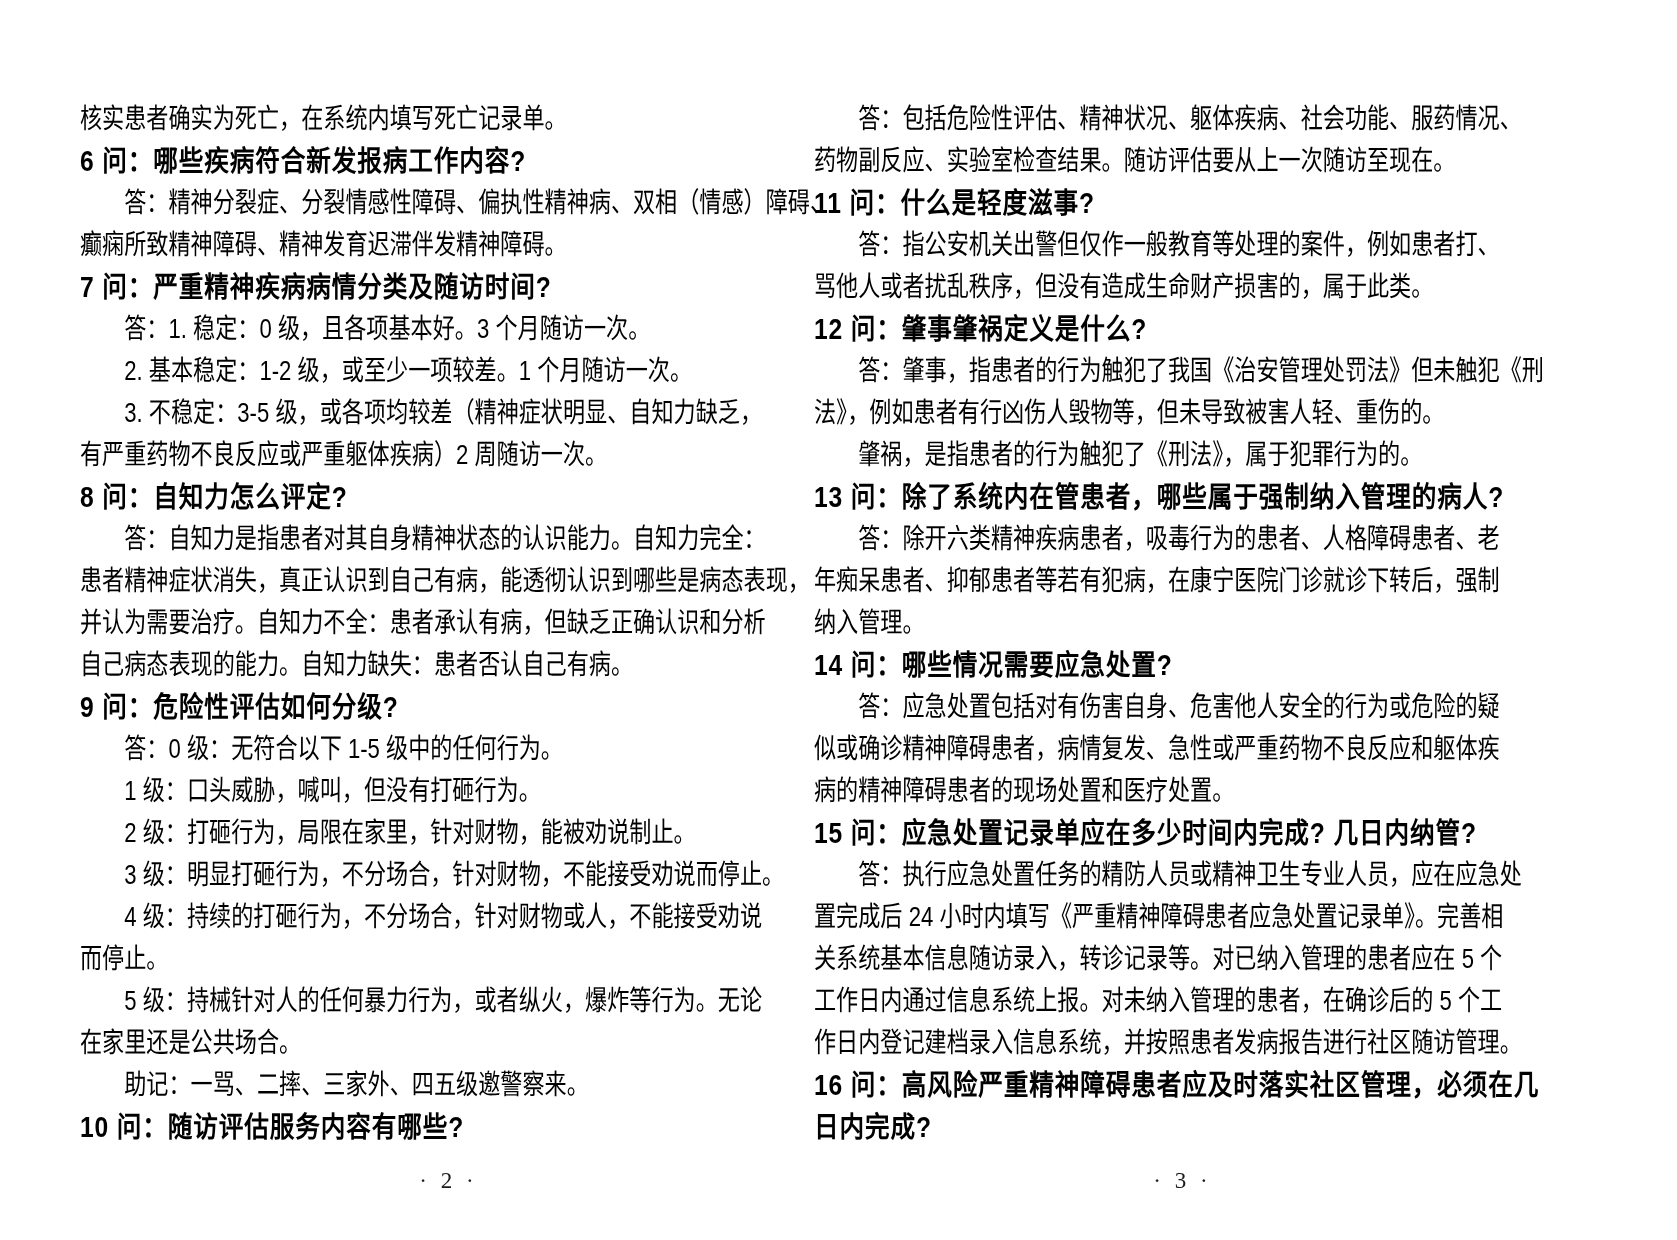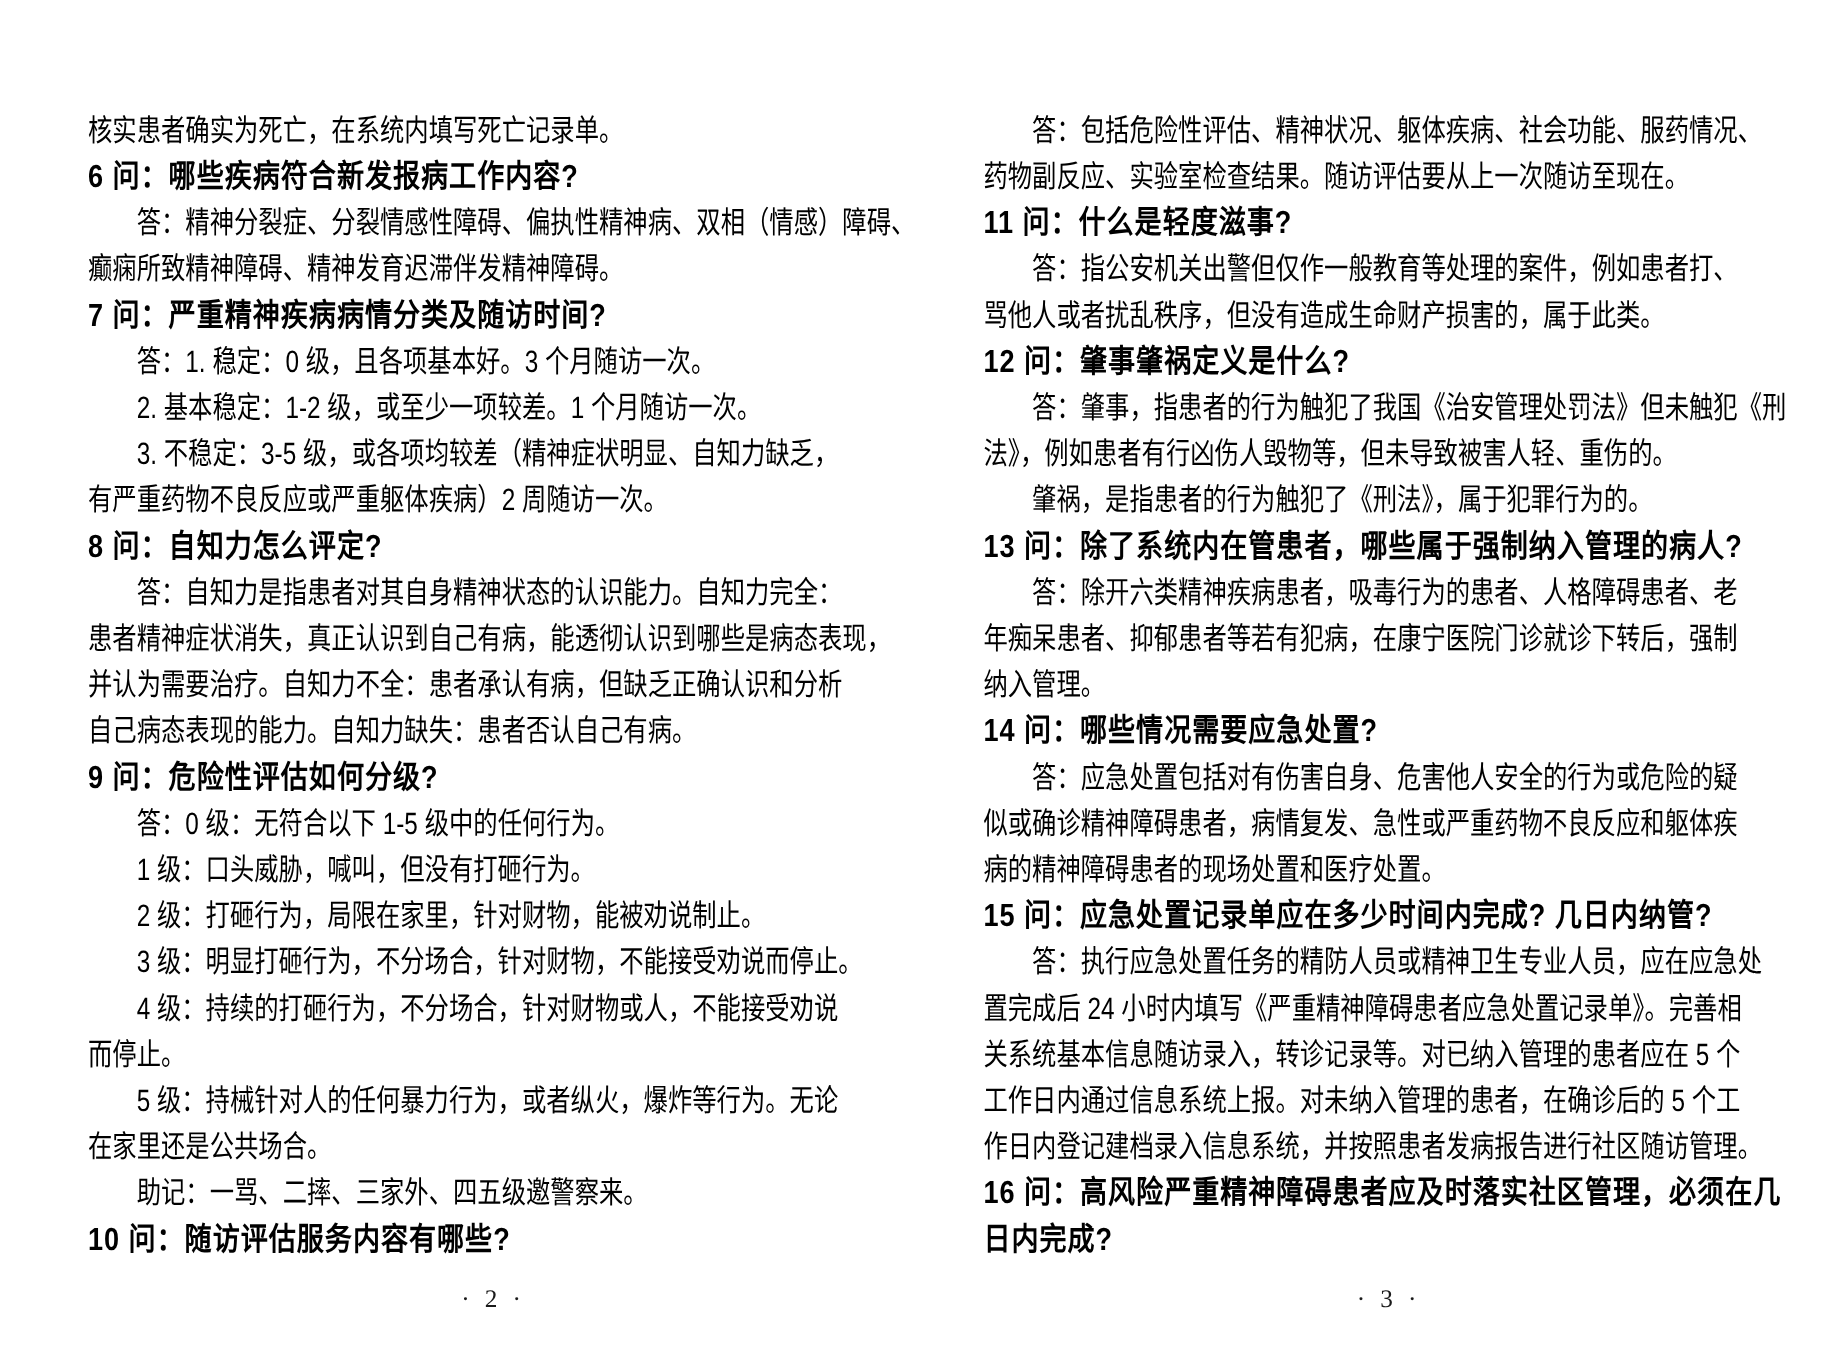--- a/index.html
+++ b/index.html
@@ -19,21 +19,21 @@
     position: absolute;
     inset: 0;
   }
   .page {
     position: absolute;
     top: 0;
     height: 1107px;
     width: 737px;
   }
   .page-left  { left: 80px;  }
-  .page-right { left: 894px; }
+  .page-right { left: 814px; }
   .lines {
     position: absolute;
     top: 98px;
     left: 0;
     right: 0;
   }
   .line {
     height: 42px;
     line-height: 42px;
     font-size: 28px;

